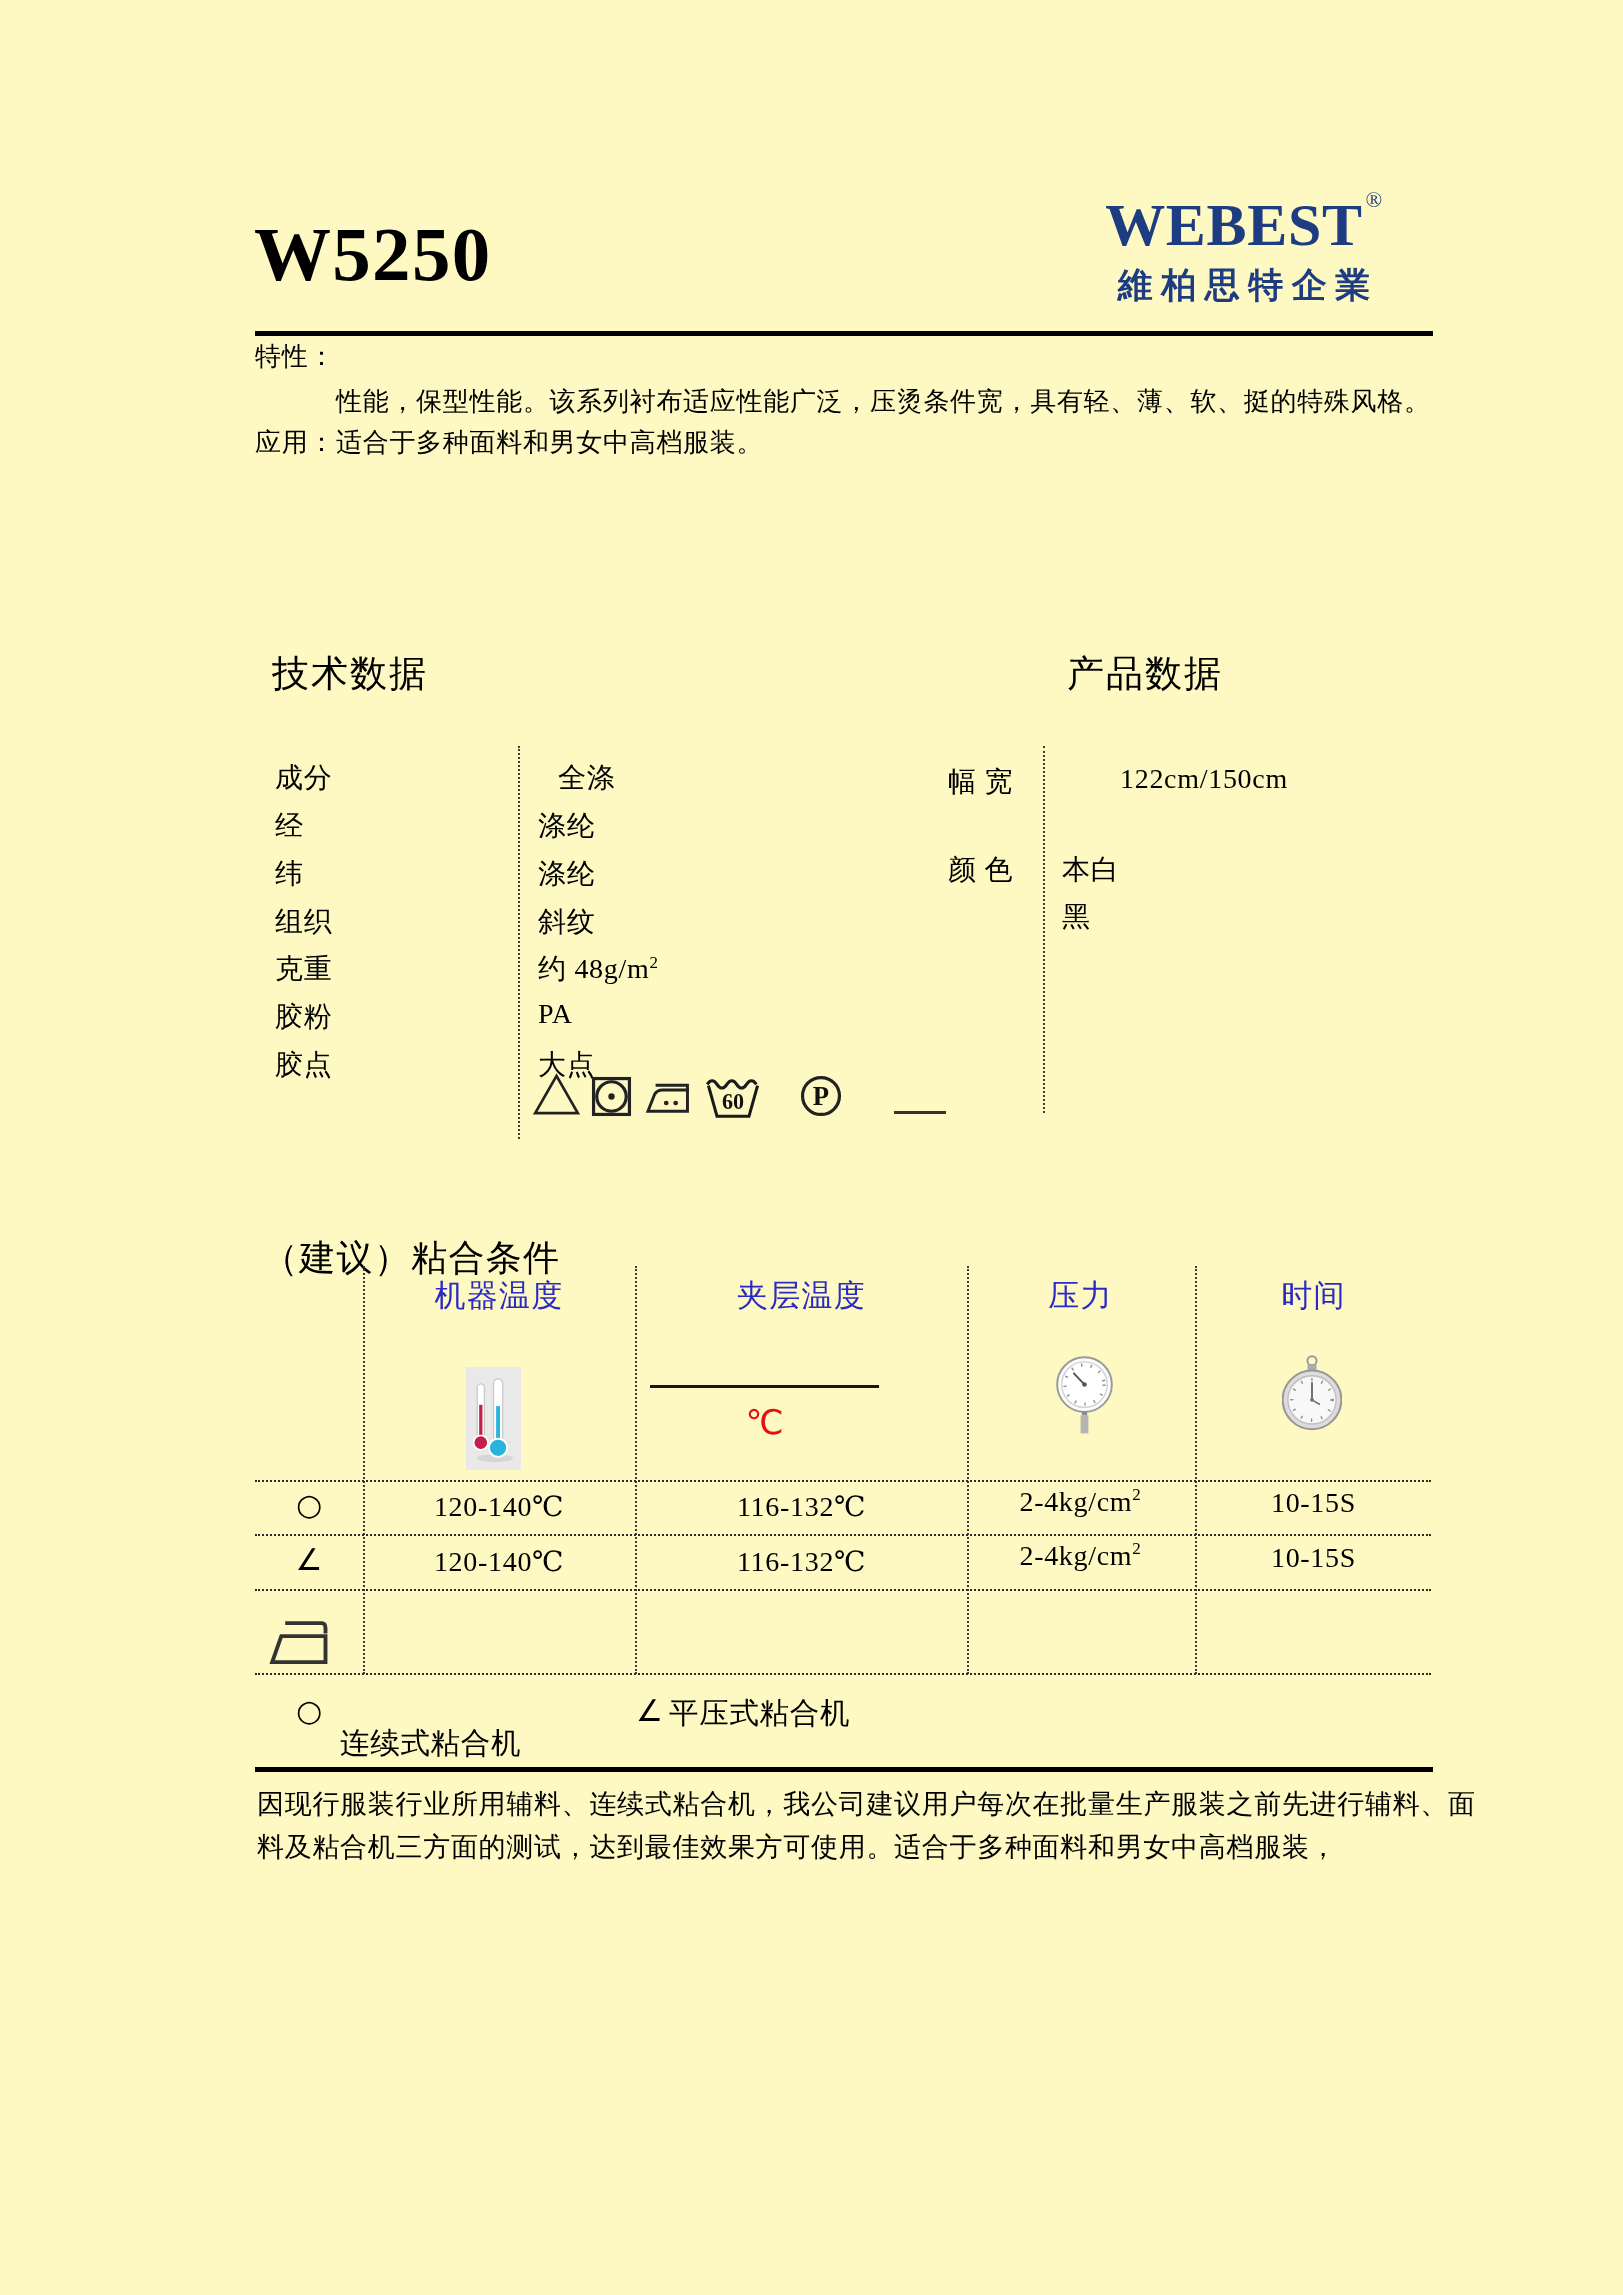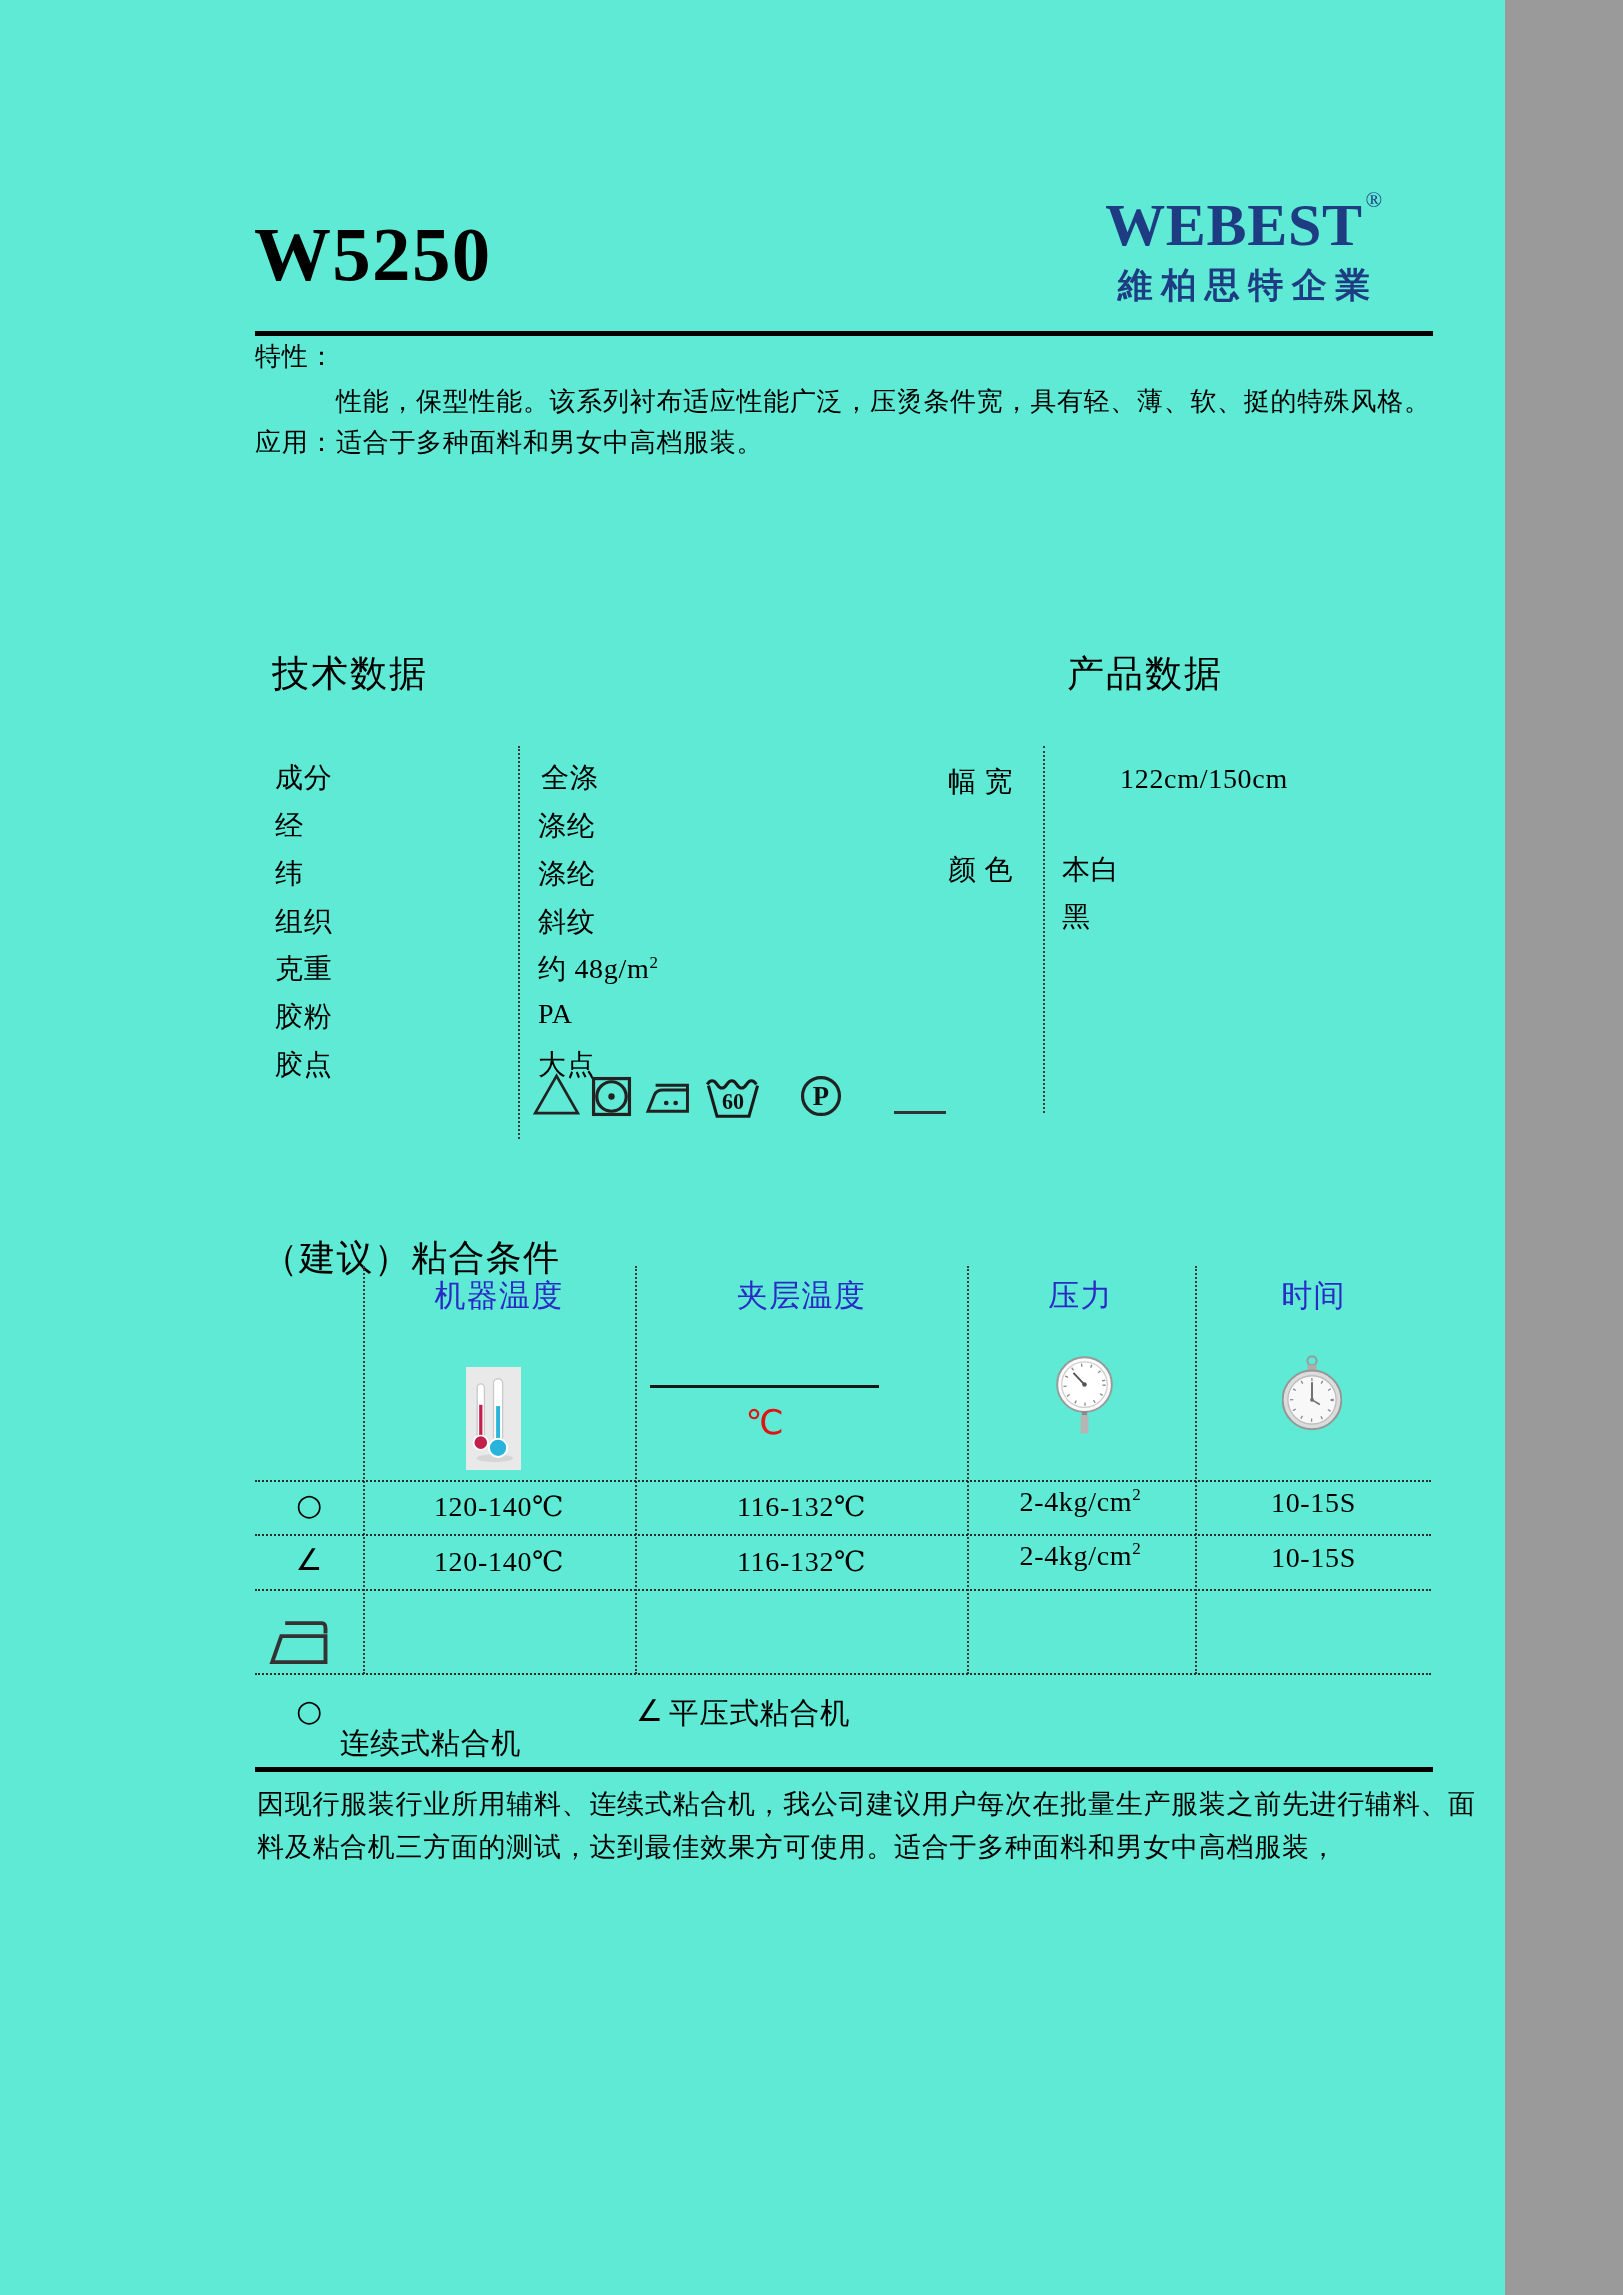--- a/index.html
+++ b/index.html
@@ -1,19 +1,19 @@
 <!DOCTYPE html>
 <html style="font-size:10.5px"><head>
 <meta charset="utf-8">
 <style>
   html,body{margin:0;padding:0;background:#9a9a9a;}
   .page{
     position:relative;
-    width:1505px;height:2295px;
-    background:#5eead4;
+    width:1623px;height:2295px;
+    background:#fef9c3;
     font-family:"Liberation Serif","DejaVu Serif",serif;
     color:#000;
     overflow:hidden;
   }
   .abs{position:absolute;white-space:nowrap;}
   .rule{position:absolute;background:#000;height:4.6px;}
   
   .product-code{font-size:77px;font-weight:bold;letter-spacing:1.3px;line-height:1;}
   .logo{width:288px;text-align:center;color:#1e3c82;}
   .brand{font-size:60px;font-weight:bold;line-height:1;letter-spacing:0.7px;}
@@ -56,21 +56,21 @@
   <div class="abs body-cn" style="left:336px;top:384px;">性能，保型性能。该系列衬布适应性能广泛，压烫条件宽，具有轻、薄、软、挺的特殊风格。</div>
   <div class="abs body-cn" style="left:255px;top:425px;">应用：</div>
   <div class="abs body-cn" style="left:336px;top:425px;">适合于多种面料和男女中高档服装。</div>
 
   <div class="abs section-title" style="left:272px;top:649px;">技术数据</div>
   <div class="abs section-title" style="left:1067px;top:649px;">产品数据</div>
 
   <div class="dotted-v" style="left:518px;top:746px;height:393px;"></div>
 
   <div class="abs t-label" style="left:275px;top:759px;">成分</div>
-  <div class="abs t-value" style="left:541px;top:759px;font-family:Liberation Serif, serif;">全涤</div>
+  <div class="abs t-value" style="left:558px;top:759px;font-family:Liberation Serif, serif;">全涤</div>
 
   <div class="abs t-label" style="left:275px;top:807px;">经</div>
   <div class="abs t-value" style="left:538px;top:807px;">涤纶</div>
 
   <div class="abs t-label" style="left:275px;top:855px;">纬</div>
   <div class="abs t-value" style="left:538px;top:855px;">涤纶</div>
 
   <div class="abs t-label" style="left:275px;top:903px;">组织</div>
   <div class="abs t-value" style="left:538px;top:903px;">斜纹</div>
 

